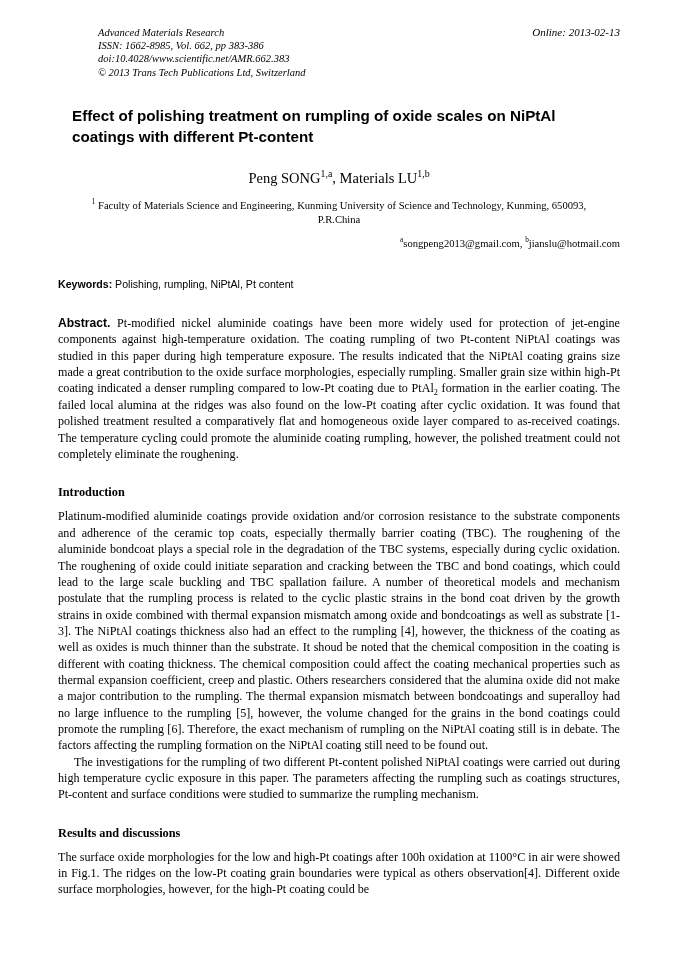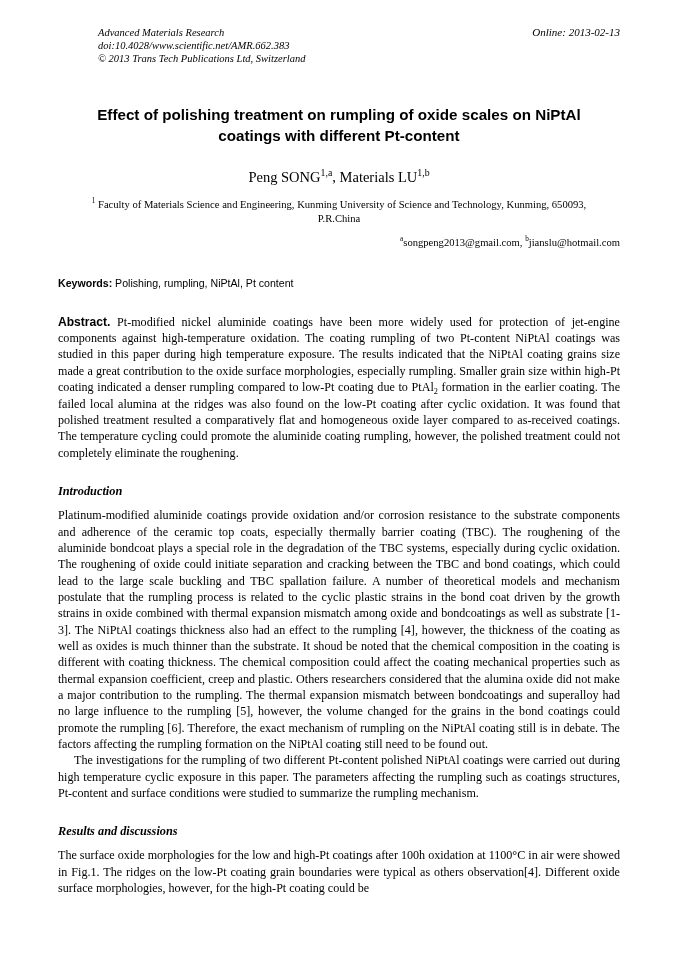--- a/index.html
+++ b/index.html
@@ -37,22 +37,21 @@
     right: 0;
     top: 0;
     font-style: italic;
     font-size: 11px;
   }
   .hdr div {
     white-space: nowrap;
   }
   
   .title {
-    margin-top: 38px;
-    text-align: center;
+    margin-top: 26px;
     font-family: "Liberation Sans", sans-serif;
     font-weight: bold;
     font-size: 15.2px;
     line-height: 21px;
     padding: 0 14px;
   }
   
   .authors {
     margin-top: 22px;
     text-align: center;
@@ -104,40 +103,40 @@
     font-weight: bold;
     font-size: 12.1px;
   }
   
   .sec-head {
     margin-top: 22px;
     font-family: "Liberation Serif", serif;
     font-weight: bold;
     font-size: 12.3px;
     line-height: 16px;
-    font-style: italic;
   }
   .para {
     margin-top: 8px;
     font-size: 12.1px;
     line-height: 16.35px;
     text-align: justify;
   }
   .para.indent {
     text-indent: 16px;
     margin-top: 0;
   }
 </style>
 </head>
 <body>
 
 <div class="page">
 
   <div class="hdr">
     <div class="left">Advanced Materials Research</div>
+    <div class="left">ISSN: 1662-8985, Vol. 662, pp 383-386</div>
     <div class="left">doi:10.4028/www.scientific.net/AMR.662.383</div>
     <div class="left">© 2013 Trans Tech Publications Ltd, Switzerland</div>
     <div class="online">Online: 2013-02-13</div>
   </div>
 
   <div class="title">Effect of polishing treatment on rumpling of oxide scales on NiPtAl coatings with different Pt-content</div>
 
   <div class="authors">
     <span>Peng SONG</span><sup>1,a</sup><span>, Materials LU</span><sup>1,b</sup>
   </div>

